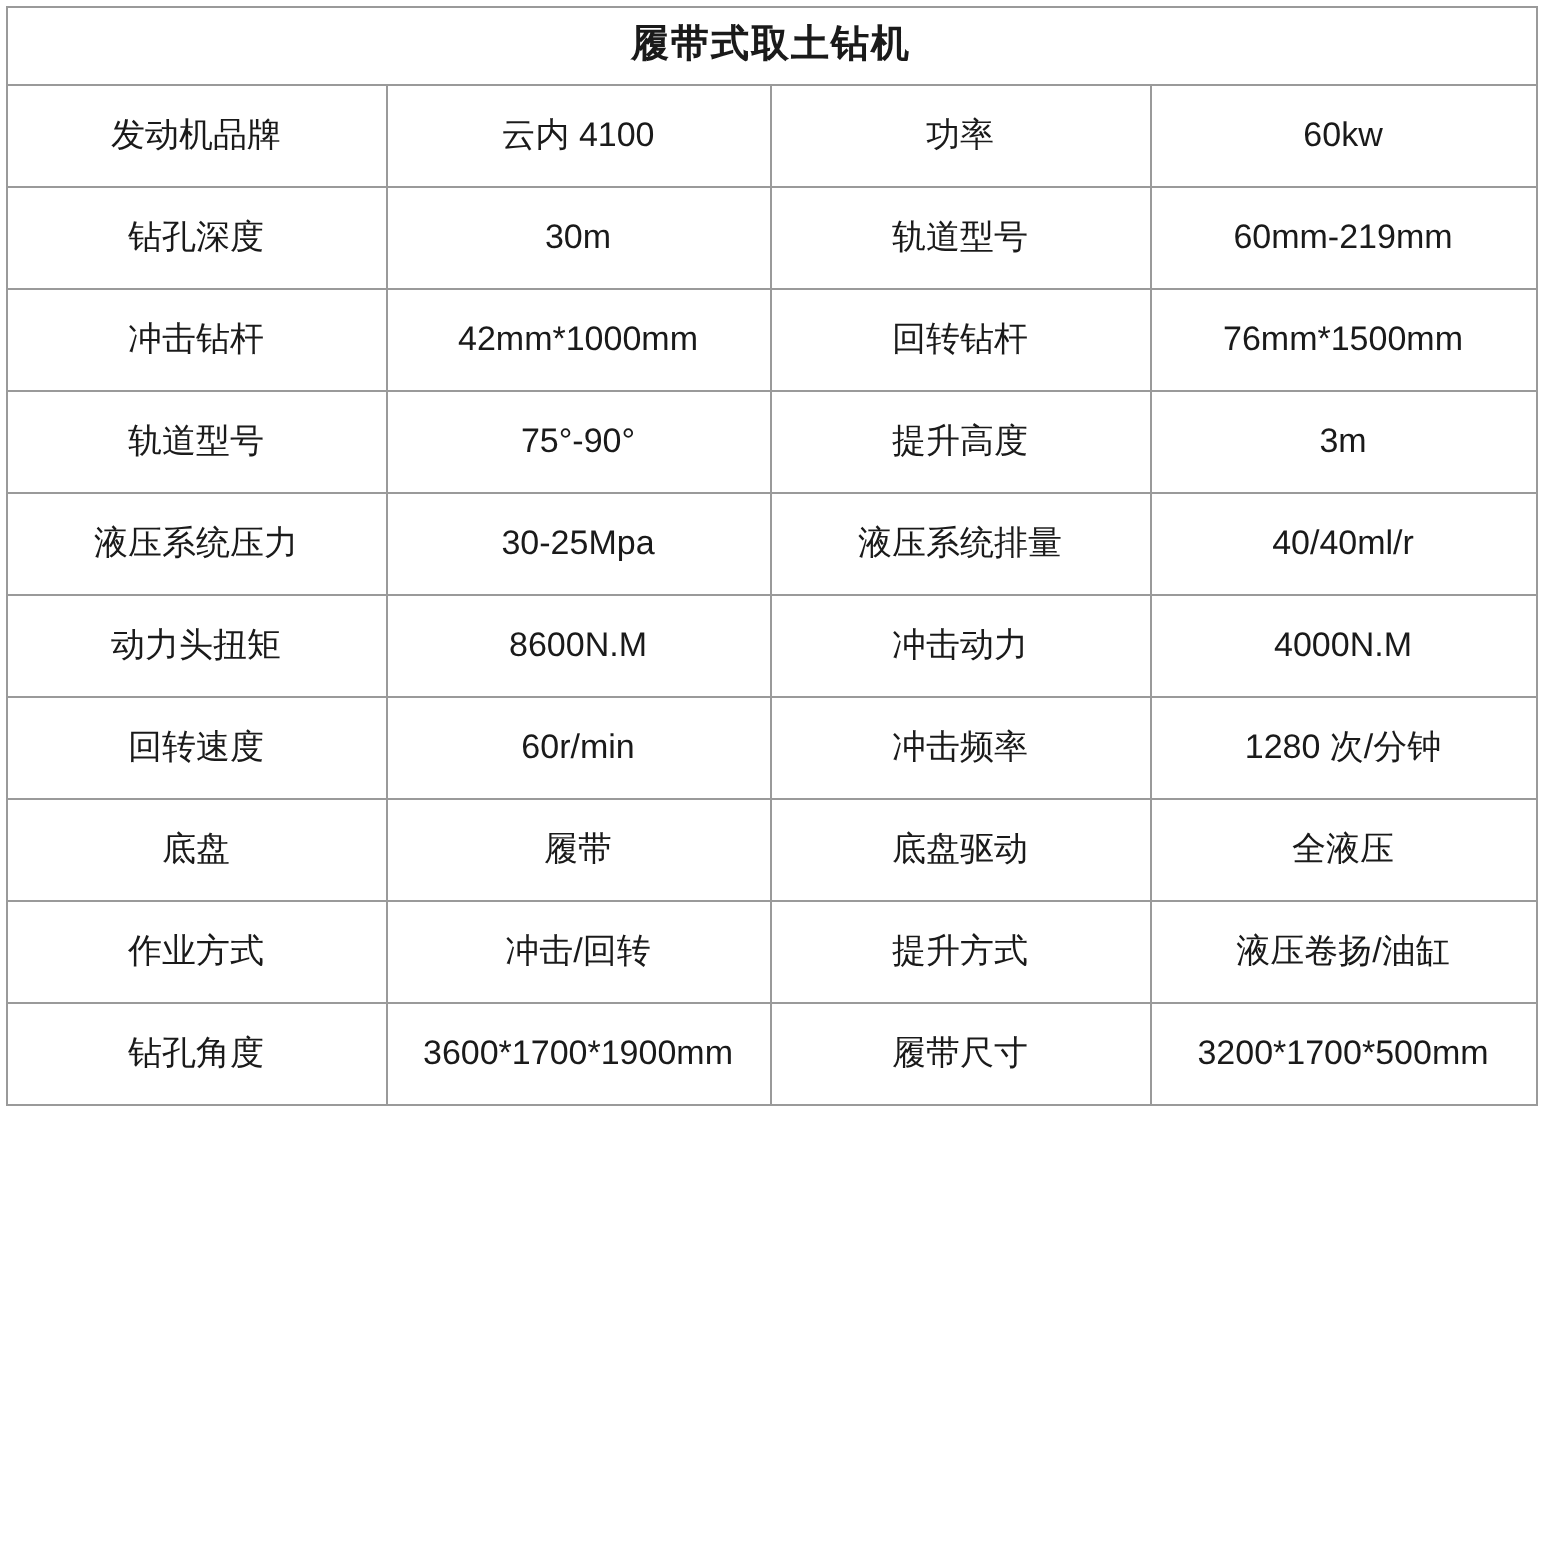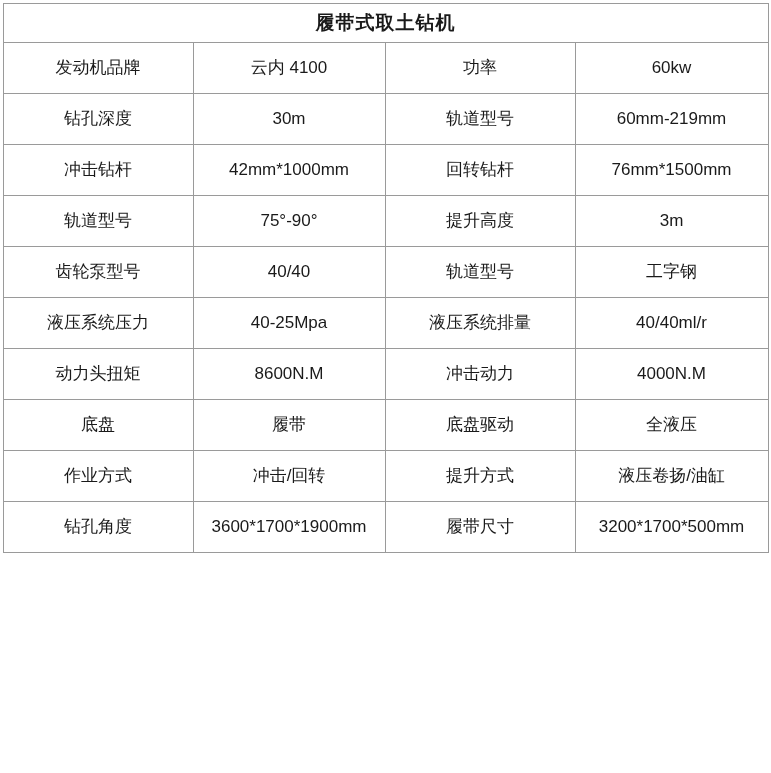--- a/index.html
+++ b/index.html
@@ -77,36 +77,36 @@
       <td>回转钻杆</td>
       <td>76mm*1500mm</td>
     </tr>
     <tr class="data-row">
       <td>轨道型号</td>
       <td>75°-90°</td>
       <td>提升高度</td>
       <td>3m</td>
     </tr>
     <tr class="data-row">
-      <td>齿轮泵型号</td>
-      <td>40/40</td>
-      <td>轨道型号</td>
-      <td>工字钢</td>
-    </tr>
-    <tr class="data-row">
       <td>液压系统压力</td>
-      <td>40-25Mpa</td>
+      <td>30-25Mpa</td>
       <td>液压系统排量</td>
       <td>40/40ml/r</td>
     </tr>
     <tr class="data-row">
       <td>动力头扭矩</td>
       <td>8600N.M</td>
       <td>冲击动力</td>
       <td>4000N.M</td>
+    </tr>
+    <tr class="data-row">
+      <td>回转速度</td>
+      <td>60r/min</td>
+      <td>冲击频率</td>
+      <td>1280 次/分钟</td>
     </tr>
     <tr class="data-row">
       <td>底盘</td>
       <td>履带</td>
       <td>底盘驱动</td>
       <td>全液压</td>
     </tr>
     <tr class="data-row">
       <td>作业方式</td>
       <td>冲击/回转</td>

